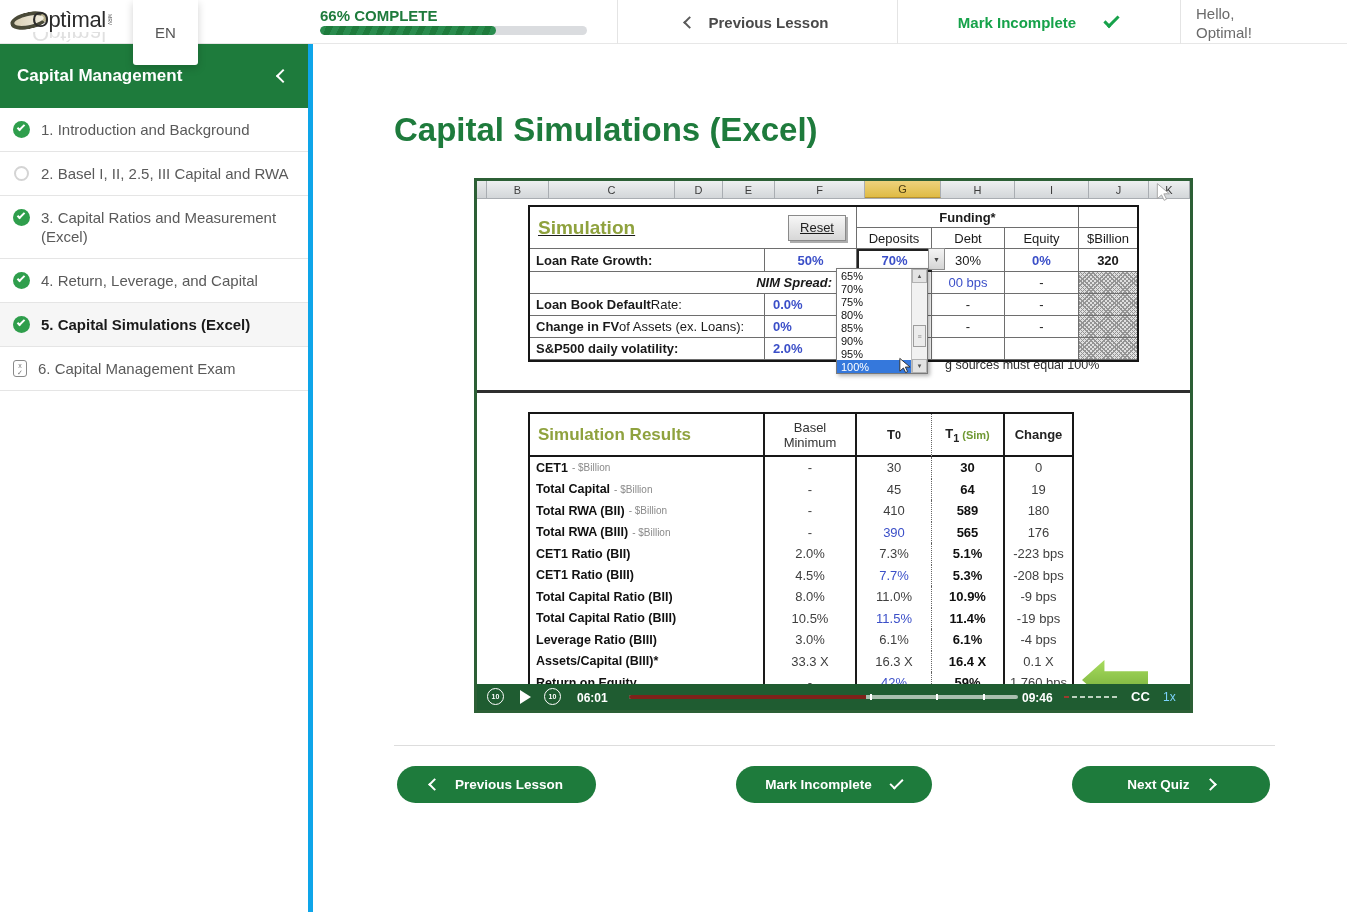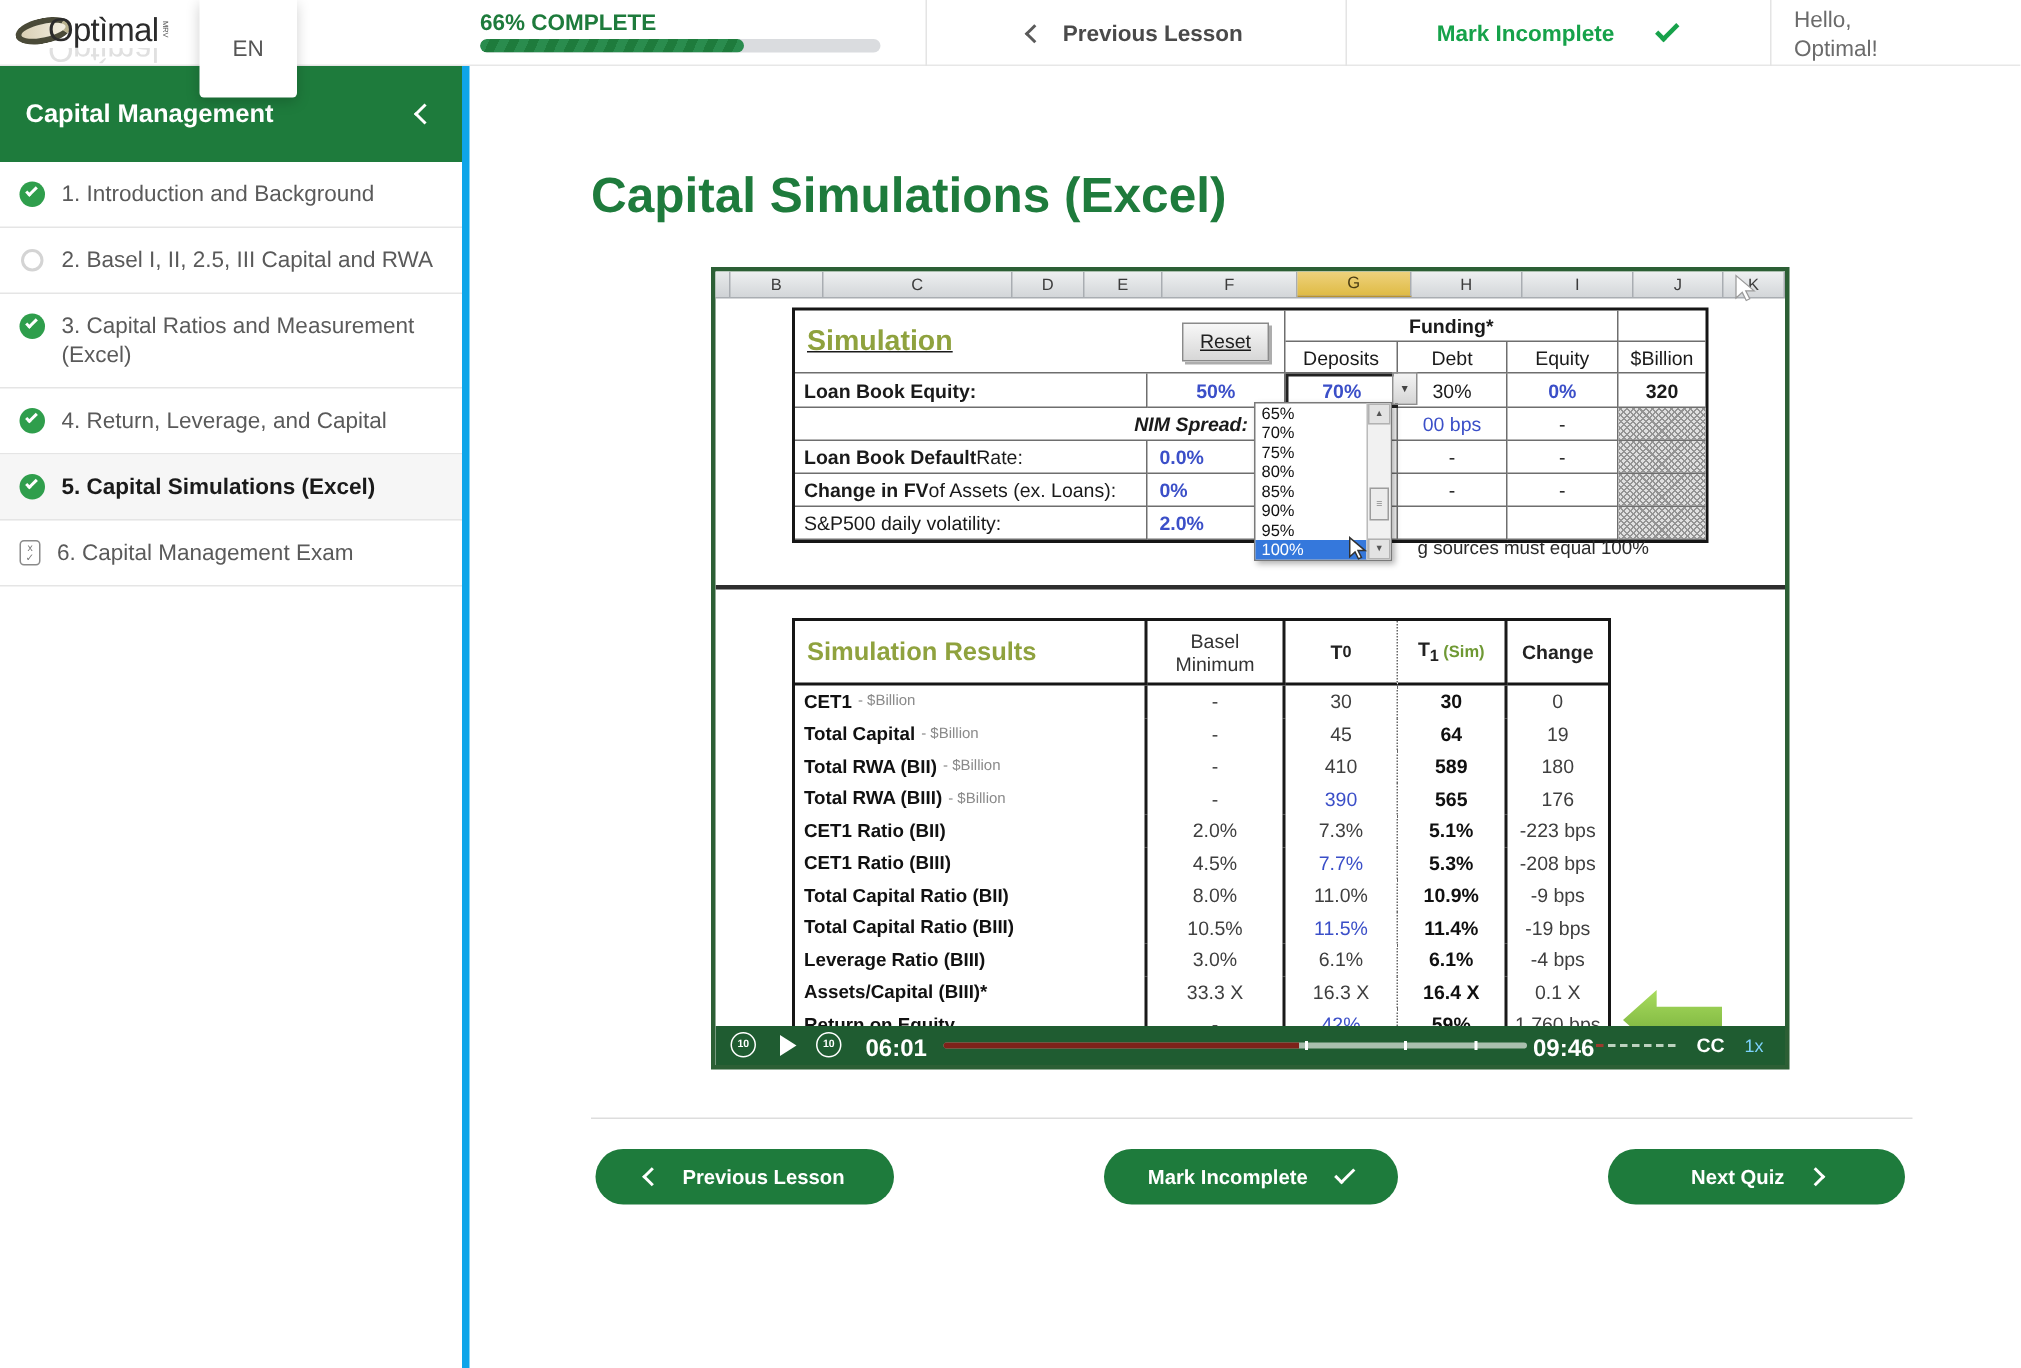--- a/index.html
+++ b/index.html
@@ -95,21 +95,21 @@
   .rc.t1{border-right:2px solid #1a1a1a;font-weight:bold;color:#101010;}
   .rc.blue{color:#3b4fc8;}
 
   .green-arrow{position:absolute;left:605px;top:479px;width:66px;height:40px;background:linear-gradient(#a8dc5e,#6fa835);clip-path:polygon(0 50%,34% 0,34% 28%,100% 28%,100% 72%,34% 72%,34% 100%);filter:drop-shadow(3px 3px 2px rgba(60,60,60,.55));z-index:8;}
 
   .cursor{position:absolute;z-index:41;}
 
   .vbar{position:absolute;left:0;bottom:0;width:100%;height:26px;background:#1f5c31;z-index:30;}
   .skip{position:absolute;top:4px;width:17px;height:17px;border:1.5px solid #fff;border-radius:50%;display:flex;align-items:center;justify-content:center;font-size:7px;font-weight:bold;color:#fff;cursor:pointer;}
   .playbtn{position:absolute;left:43px;top:6px;width:0;height:0;border-left:11px solid #fff;border-top:7px solid transparent;border-bottom:7px solid transparent;cursor:pointer;}
-  .vtime{position:absolute;top:7px;font-size:16px;font-weight:bold;color:#fff;}
+  .vtime{position:absolute;top:7px;font-size:12px;font-weight:bold;color:#fff;}
   .vtrack{position:absolute;left:152px;top:11px;width:389px;height:4px;background:#a9bfae;border-radius:2px;cursor:pointer;}
   .vfill{height:100%;background:#7e221a;border-radius:2px 0 0 2px;}
   .vtick{position:absolute;top:-1px;width:2px;height:6px;background:#fff;}
   .vvol{position:absolute;left:587px;top:12px;display:flex;gap:3px;cursor:pointer;}
   .vvol i{width:5px;height:2px;background:#bcd2bf;}
   .vvol i.red{background:#9c3b2e;}
   .vcc{position:absolute;left:654px;top:5px;font-size:13px;font-weight:bold;color:#fff;cursor:pointer;}
   .vspeed{position:absolute;left:686px;top:6px;font-size:12px;font-weight:normal;color:#7dd3fc;cursor:pointer;}
 
   .content-div{position:absolute;left:394px;top:745px;width:881px;height:1px;background:#ddd;}
@@ -245,21 +245,21 @@
       <span class="sim-title">Simulation</span>
       <button class="reset-btn">Reset</button>
     </div>
     <div class="sc c-fund">Funding*</div>
     <div class="sc c-jempty"></div>
     <div class="sc" style="grid-column:3;grid-row:2">Deposits</div>
     <div class="sc" style="grid-column:4;grid-row:2">Debt</div>
     <div class="sc" style="grid-column:5;grid-row:2">Equity</div>
     <div class="sc last" style="grid-column:6;grid-row:2">$Billion</div>
 
-    <div class="sc lbl" style="grid-column:1;grid-row:3">Loan Book Equity:</div>
+    <div class="sc lbl" style="grid-column:1;grid-row:3">Loan Rate Growth:</div>
     <div class="sc blue bld" style="grid-column:2;grid-row:3">50%</div>
     <div class="sc blue sel-cell" style="grid-column:3;grid-row:3">70%</div>
     <div class="sc" style="grid-column:4;grid-row:3">30%</div>
     <div class="sc blue bld" style="grid-column:5;grid-row:3">0%</div>
     <div class="sc last bld" style="grid-column:6;grid-row:3">320</div>
 
     <div class="sc nim-lbl" style="grid-row:4">NIM Spread:</div>
     <div class="sc" style="grid-column:3;grid-row:4"></div>
     <div class="sc blue" style="grid-column:4;grid-row:4">00 bps</div>
     <div class="sc" style="grid-column:5;grid-row:4">-</div>
@@ -278,21 +278,21 @@
     <div class="sc lbl" style="grid-column:1;grid-row:6">
         <span>Change in FV</span>
         <span class="rest"> of Assets (ex. Loans):</span>
       </div>
     <div class="sc blue bld" style="grid-column:2;grid-row:6;justify-content:flex-start;padding-left:8px">0%</div>
     <div class="sc" style="grid-column:3;grid-row:6"></div>
     <div class="sc" style="grid-column:4;grid-row:6">-</div>
     <div class="sc" style="grid-column:5;grid-row:6">-</div>
     <div class="sc last hatch" style="grid-column:6;grid-row:6"></div>
 
-    <div class="sc lbl" style="grid-column:1;grid-row:7;font-weight:normal">S&amp;P500 daily volatility:</div>
+    <div class="sc lbl" style="grid-column:1;grid-row:7;font-weight:bold">S&amp;P500 daily volatility:</div>
     <div class="sc blue bld" style="grid-column:2;grid-row:7;justify-content:flex-start;padding-left:8px">2.0%</div>
     <div class="sc" style="grid-column:3;grid-row:7"></div>
     <div class="sc" style="grid-column:4;grid-row:7"></div>
     <div class="sc" style="grid-column:5;grid-row:7"></div>
     <div class="sc last hatch" style="grid-column:6;grid-row:7"></div>
   </div>
 
   <div class="ddbtn">
       <span>▼</span>
     </div>

